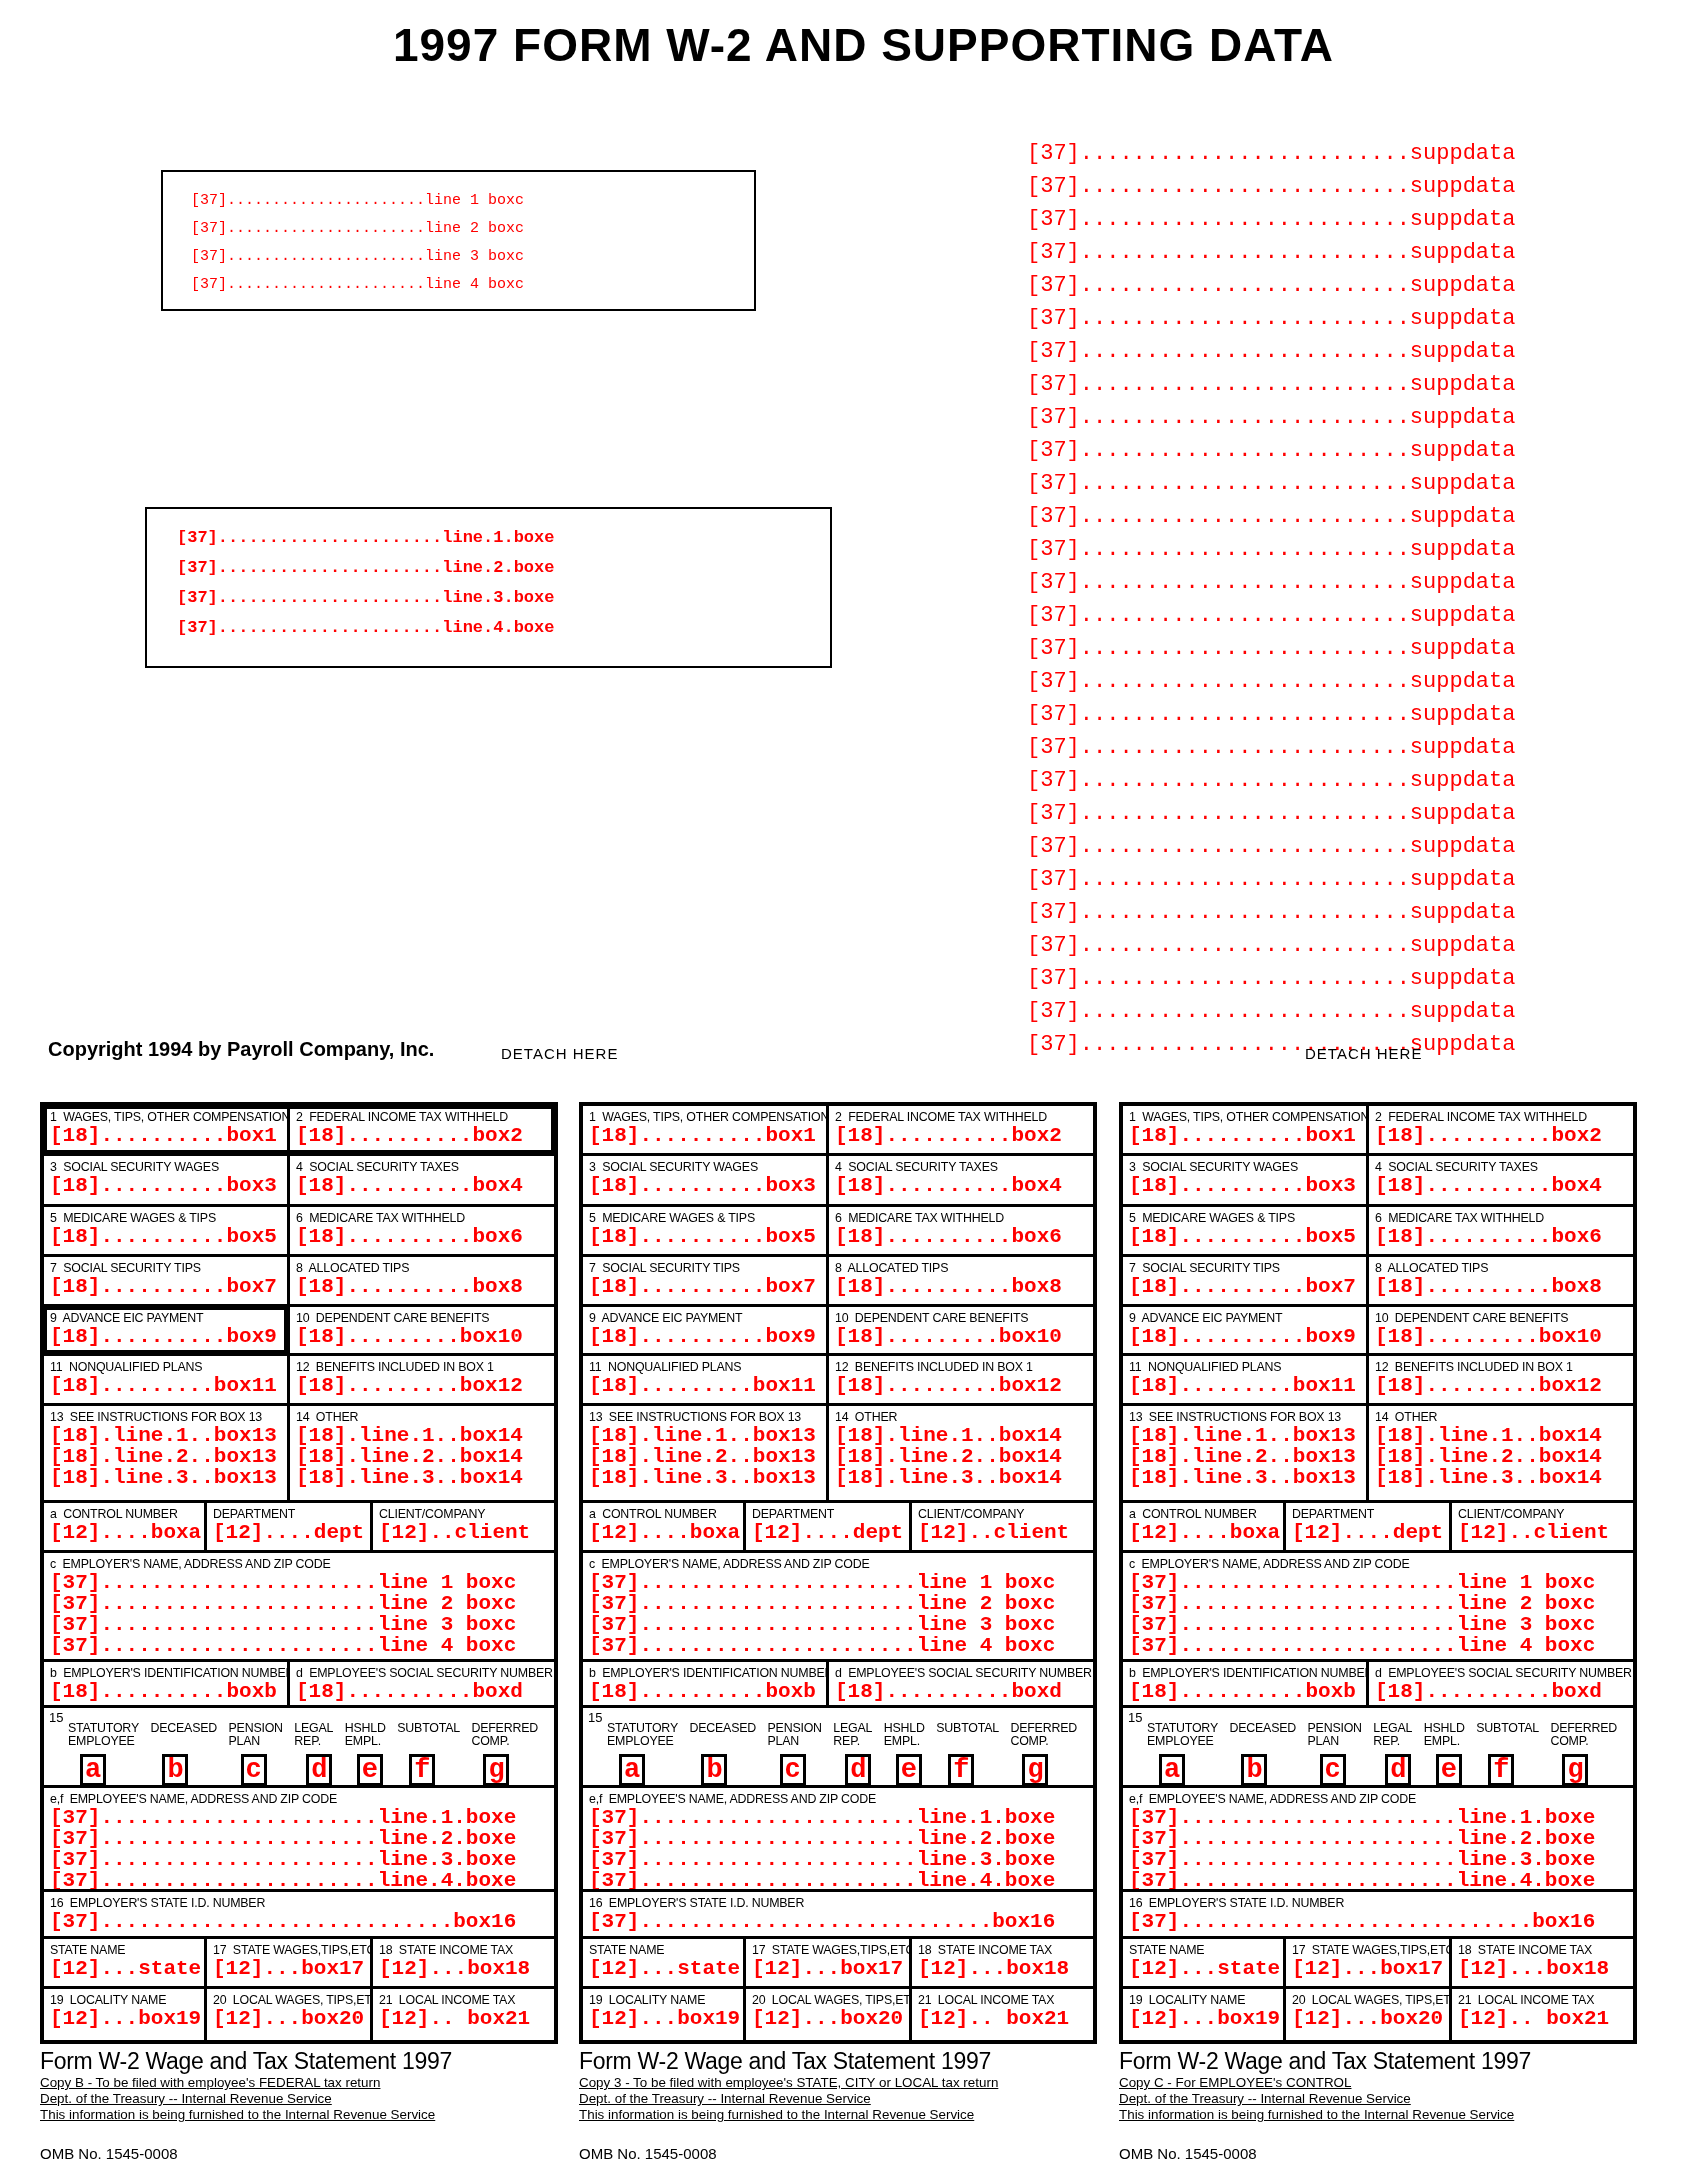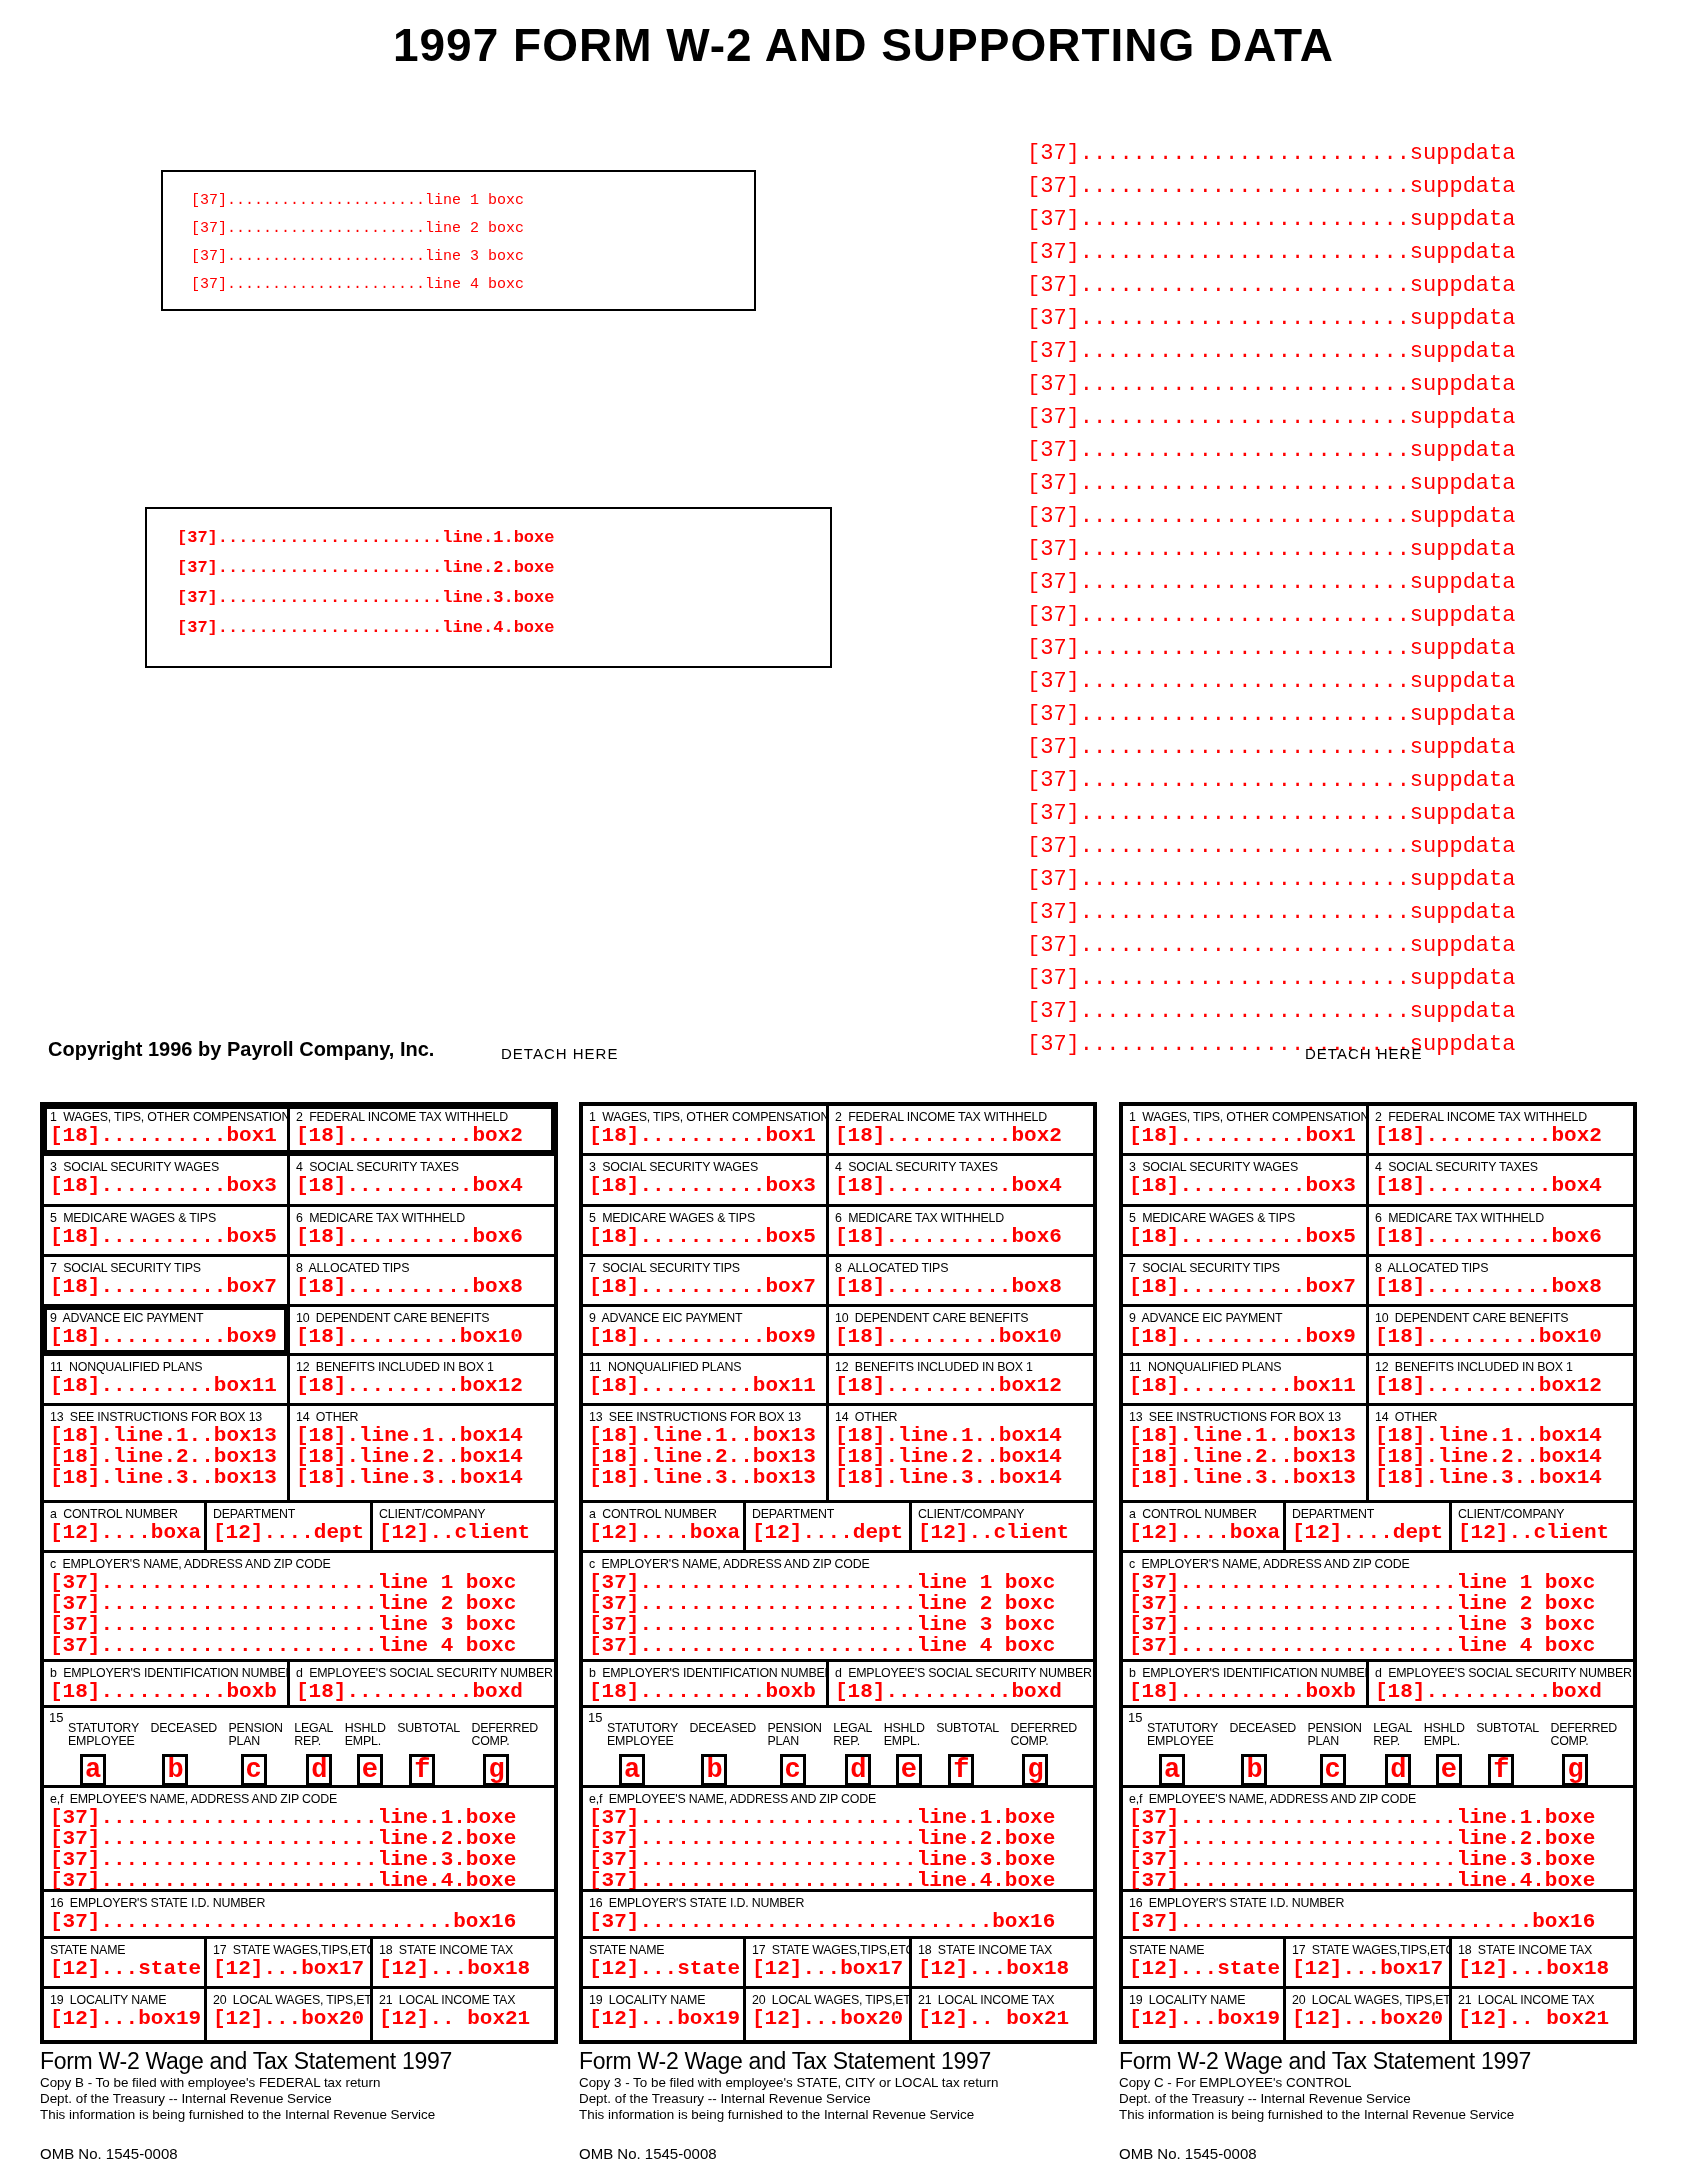--- a/index.html
+++ b/index.html
@@ -36,21 +36,21 @@
   
   .crow{position:relative;justify-content:flex-end;}
   .ck-num{position:absolute;top:2px;left:5px;font:13px "Liberation Sans",sans-serif;}
   .ck-wrap{display:flex;justify-content:space-between;width:100%;box-sizing:border-box;padding:14px 16px 0 24px;}
   .ck-l{font:12.4px "Liberation Sans",sans-serif;line-height:13.4px;white-space:pre;letter-spacing:-0.2px;}
   .ck-box{width:20px;height:26px;border:3px solid #000;margin:5px 0 0 12px;position:relative;box-sizing:content-box;}
   .ck-letter{font:bold 27px "Liberation Mono",monospace;color:var(--red);position:absolute;left:2px;top:0px;line-height:26px;}
   
   .footer{padding-top:2px;}
   .f-title{font-size:23px;letter-spacing:-0.3px;margin-top:2px;white-space:pre;}
-  .f-line{font-size:13.4px;line-height:16px;white-space:pre;}
+  .f-line{font-size:13.4px;line-height:16px;white-space:pre;text-decoration:underline;}
   .f-omb{font-size:15px;margin-top:22px;white-space:pre;}
 </style>
 </head>
 <body>
 
 <div class="page">
 
   <h1 class="title">1997 FORM W-2 AND SUPPORTING DATA</h1>
 
   <div class="pbox c">
@@ -91,21 +91,21 @@
       <div class="supp-line">[37].........................suppdata</div>
       <div class="supp-line">[37].........................suppdata</div>
       <div class="supp-line">[37].........................suppdata</div>
       <div class="supp-line">[37].........................suppdata</div>
       <div class="supp-line">[37].........................suppdata</div>
       <div class="supp-line">[37].........................suppdata</div>
       <div class="supp-line">[37].........................suppdata</div>
       <div class="supp-line">[37].........................suppdata</div>
     </div>
 
-  <div class="copyright">Copyright 1996 by Payroll Company, Inc.</div>
+  <div class="copyright">Copyright 1994 by Payroll Company, Inc.</div>
   <div class="detach l">DETACH HERE</div>
   <div class="detach r">DETACH HERE</div>
 
   <div id="forms">
       <div class="form-col" style="left: 40px;">
         <div class="w2">
           <div class="row em" style="height: 50px;">
             <div class="cell" style="width: 246px;">
               <div class="lab">1  WAGES, TIPS, OTHER COMPENSATION</div>
               <div class="val">[18]..........box1</div>

